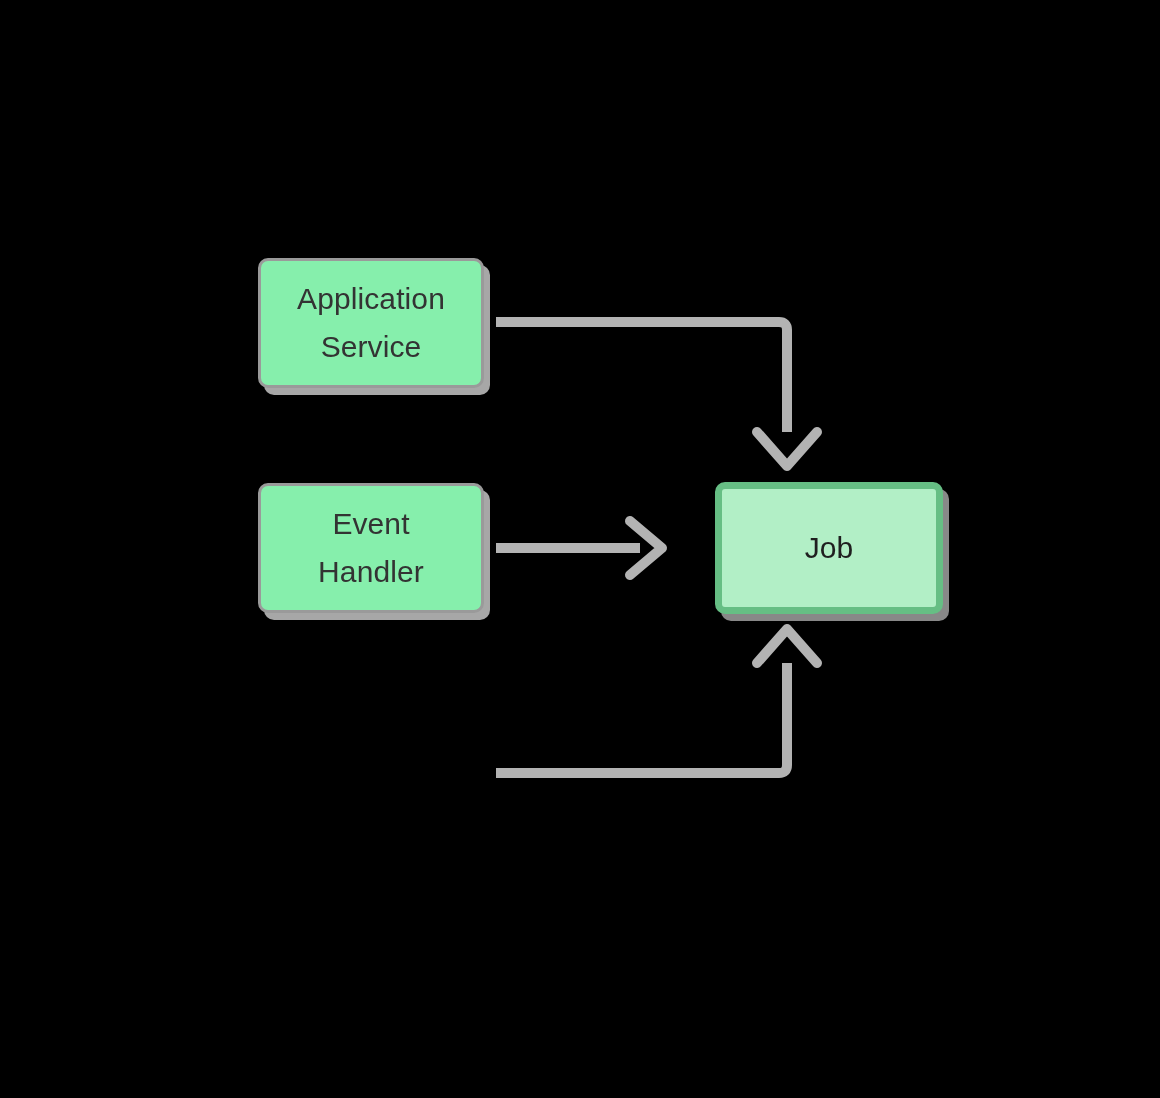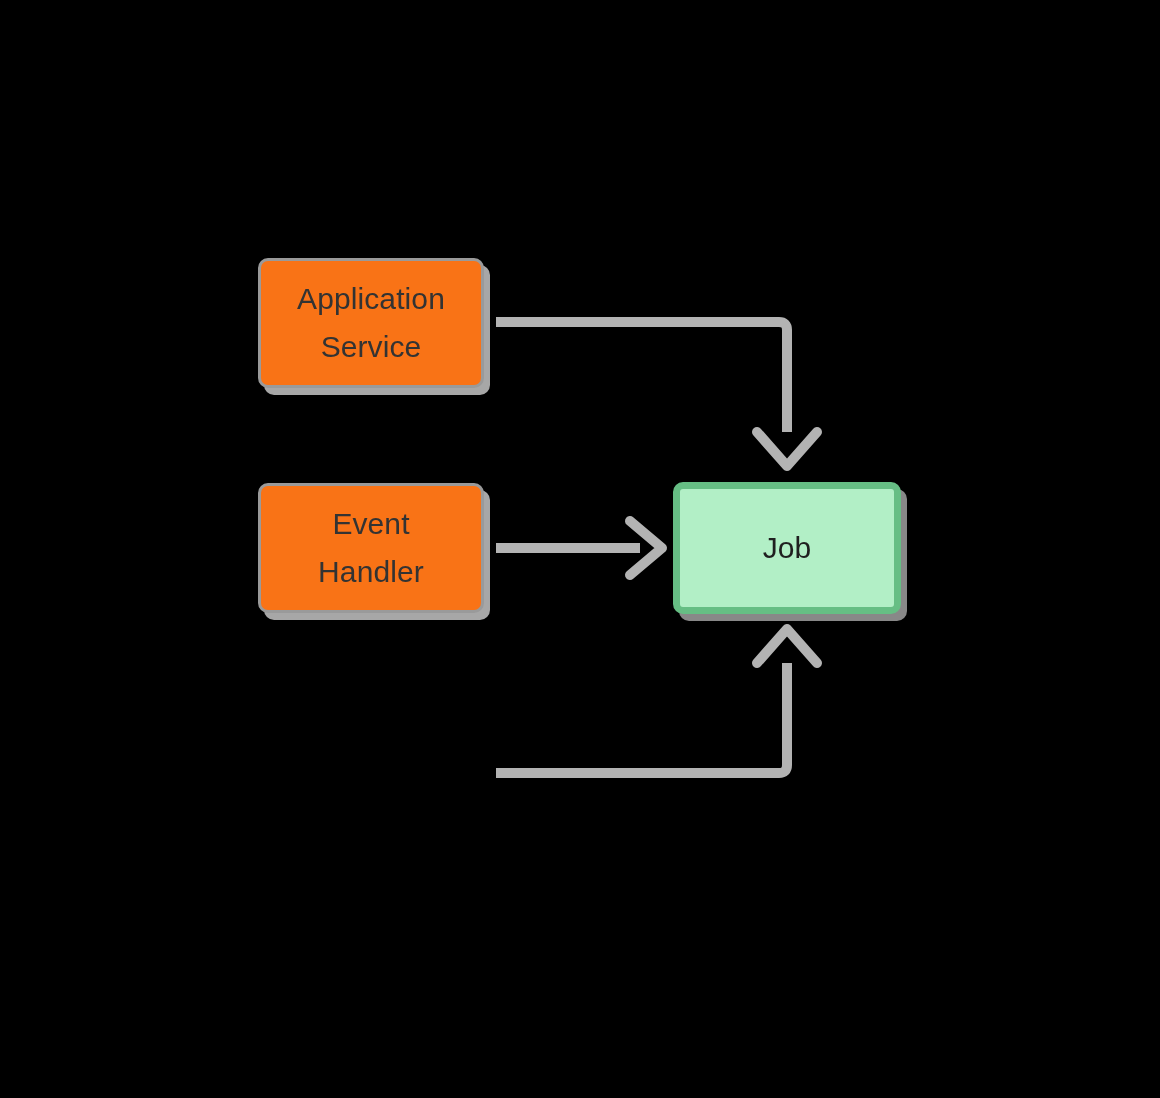--- a/index.html
+++ b/index.html
@@ -45,33 +45,34 @@
     z-index: 2;
   }
   .node-label {
     display: block;
     white-space: pre-line;
     line-height: 48px;
     letter-spacing: 0.1px;
   }
 
   .node.gray {
-    background: #f97316;
+    background: #86efac;
     border: 3px solid #9A9A9A;
     box-shadow: 6px 7px 0 0 rgba(176,176,176,0.95);
     color: #333333;
     font-size: 30px;
   }
 
   .node.green {
     background: #B2EFC6;
     border: 7px solid #66BE84;
     box-shadow: 6px 7px 0 0 rgba(160,160,160,0.85);
     color: #1F1F1F;
     font-size: 30px;
+    margin-left: 42px;
   }
 
   
   #node-application-service { left: 258px; top: 258px; width: 226px; height: 130px; }
   #node-event-handler       { left: 258px; top: 483px; width: 226px; height: 130px; }
   #node-scheduler           { left: 258px; top: 708px; width: 226px; height: 130px; }
   #node-job                 { left: 673px; top: 482px; width: 228px; height: 132px; }
 </style>
 </head>
 <body>

